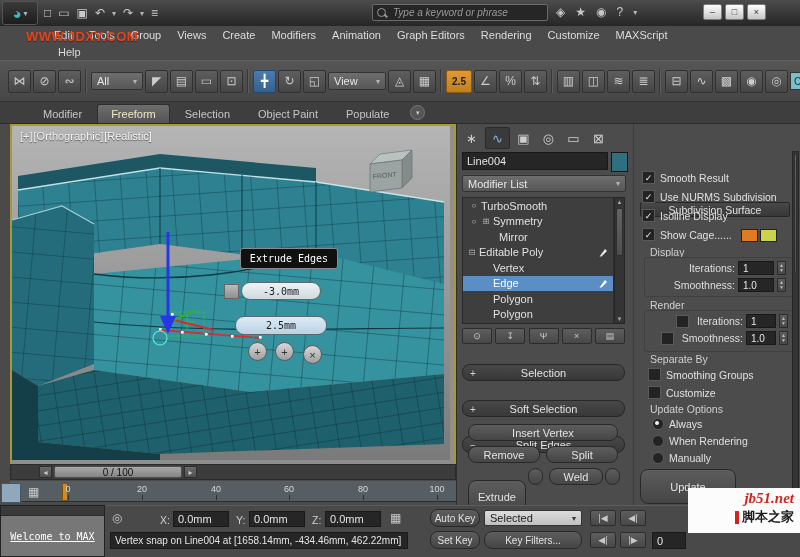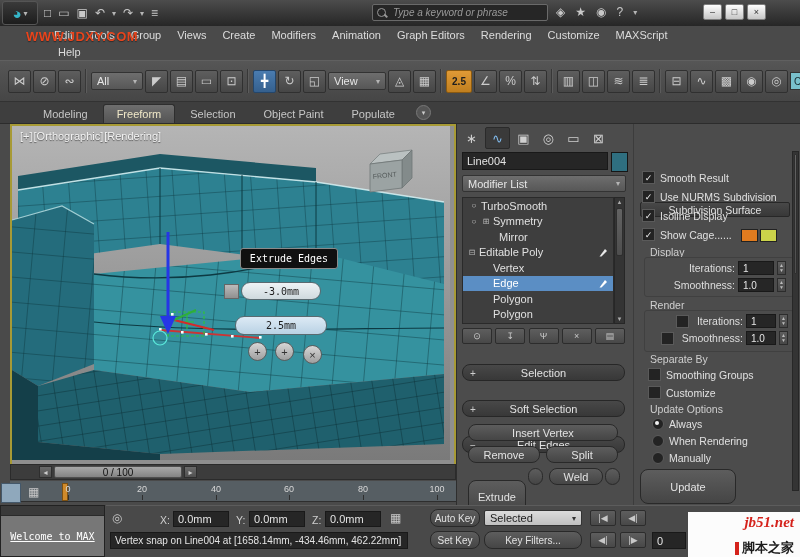--- a/index.html
+++ b/index.html
@@ -80,21 +80,21 @@
   .spinrow{display:flex;align-items:center;justify-content:flex-end;gap:3px;color:#dedede;font-size:10.5px}
   .spinval{width:36px;height:14px;font-size:10px}
   .spinarr{width:9px;height:14px;background:linear-gradient(#5e5e5e,#474747);border:1px solid #2c2c2c;display:inline-flex;flex-direction:column;align-items:center;justify-content:center;font-size:5px;color:#bbb;line-height:1.1;box-sizing:border-box}
   .rb{width:10px;height:10px;border-radius:50%;background:#232323;border:1px solid #5a5a5a;margin-right:5px;position:relative;flex:none}
   .rb.on::after{content:"";position:absolute;left:2px;top:2px;width:4px;height:4px;border-radius:50%;background:#f2f2f2}
   
   #statusarea{left:106px;top:505px;width:694px;height:52px;background:#494949;border-top:1px solid #5c5c5c;box-sizing:border-box}
   #welcome{left:0;top:505px;width:105px;height:52px;background:#777;border:1px solid #222;box-sizing:border-box}
   #welcome .hdr{height:9px;background:#3a3a3a;border-bottom:1px solid #2a2a2a}
   #welcome .body{height:40px;display:flex;align-items:center;justify-content:center;color:#fff;font-size:10px;text-decoration:underline;font-family:"DejaVu Sans Mono",monospace}
-  #jb51{left:688px;top:512px;width:112px;height:45px;background:#fcfcfc;box-sizing:border-box;padding:2px 6px;display:flex;flex-direction:column;align-items:flex-end;gap:8px;z-index:10}
+  #jb51{left:688px;top:488px;width:112px;height:45px;background:#fcfcfc;box-sizing:border-box;padding:2px 6px;display:flex;flex-direction:column;align-items:flex-end;gap:1px;z-index:10}
   #jb51 .l1{color:#d5231c;font-weight:bold;font-style:italic;font-size:15px;font-family:"Liberation Serif",serif}
   #jb51 .l2{color:#1c1c1c;font-weight:bold;font-size:13px;display:flex;align-items:center;gap:3px}
   #jb51 .l2::before{content:"";width:4px;height:13px;background:#d5231c;display:inline-block}
 </style>
 </head>
 <body>
 
 <div id="win">
 
   <div class="abs" id="titlebar">
@@ -186,21 +186,21 @@
     <span class="sep"></span>
     <span class="ib">⊟</span>
     <span class="ib">∿</span>
     <span class="ib">▩</span>
     <span class="ib">◉</span>
     <span class="ib">◎</span>
     <span id="selset">Create Selection S</span>
   </div>
 
   <div class="abs" id="ribbon">
-    <span class="rtab">Modeling</span>
+    <span class="rtab">Modifier</span>
     <span class="rtab active">Freeform</span>
     <span class="rtab">Selection</span>
     <span class="rtab">Object Paint</span>
     <span class="rtab">Populate</span>
     <span class="rcircle">▾</span>
   </div>
 
   <div class="abs" id="vpframe">
     <svg width="438" height="334" viewBox="0 0 438 334" style="position:absolute;left:0;top:0">
       <defs>
@@ -257,21 +257,21 @@
         <circle cx="148" cy="212" r="7" fill="none" stroke="#5ae8da" stroke-width="1.2"></circle>
         <path d="M162,194 L202,204" stroke="#d42b2b" stroke-width="2"></path>
         <path d="M162,194 L184,184" stroke="#2fae3a" stroke-width="2"></path>
         <path d="M156,106 L156,190" stroke="#2636e6" stroke-width="3"></path>
         <path d="M148,190 L164,190 L156,208 Z" fill="#2636e6"></path>
       </g>
     </svg>
     <div class="abs" id="vplabel">
       <span>[+]</span>
       <span>[Orthographic]</span>
-      <span>[Rendering]</span>
+      <span>[Realistic]</span>
     </div>
     <div class="abs caddy-tip" style="left:228px;top:122px;width:96px;height:19px">Extrude Edges</div>
     <span class="abs caddy-ib" style="left:212px;top:158px"></span>
     <div class="abs caddy-pill" style="left:229px;top:156px;width:78px;height:16px">-3.0mm</div>
     <div class="abs caddy-pill hl" style="left:223px;top:190px;width:90px;height:17px">2.5mm</div>
     <span class="abs caddy-circle" style="left:236px;top:216px">+</span>
     <span class="abs caddy-circle" style="left:263px;top:216px">+</span>
     <span class="abs caddy-circle" style="left:291px;top:219px">×</span>
   </div>
 
@@ -377,21 +377,21 @@
   <div class="abs rollout" style="left:462px;top:364px;width:163px;height:17px">
     <span class="pm">+</span>
     <span>Selection</span>
   </div>
   <div class="abs rollout" style="left:462px;top:383px;width:163px;height:17px">
     <span class="pm">+</span>
     <span>Soft Selection</span>
   </div>
   <div class="abs rollout" style="left:462px;top:402px;width:163px;height:17px">
     <span class="pm">−</span>
-    <span>Edit Edges</span>
+    <span>Split Edges</span>
   </div>
   <div class="abs btn" style="left:468px;top:424px;width:150px;height:17px">Insert Vertex</div>
   <div class="abs btn" style="left:468px;top:446px;width:72px;height:17px">Remove</div>
   <div class="abs btn" style="left:546px;top:446px;width:72px;height:17px">Split</div>
   <div class="abs btn" style="left:468px;top:480px;width:58px;height:34px">Extrude</div>
   <div class="abs btn" style="left:528px;top:468px;width:15px;height:17px"></div>
   <div class="abs btn" style="left:549px;top:468px;width:54px;height:17px">Weld</div>
   <div class="abs btn" style="left:605px;top:468px;width:15px;height:17px"></div>
 
   <div class="abs rollout" style="left:640px;top:151px;width:150px;height:15px;border-radius:2px;font-size:10.5px">

